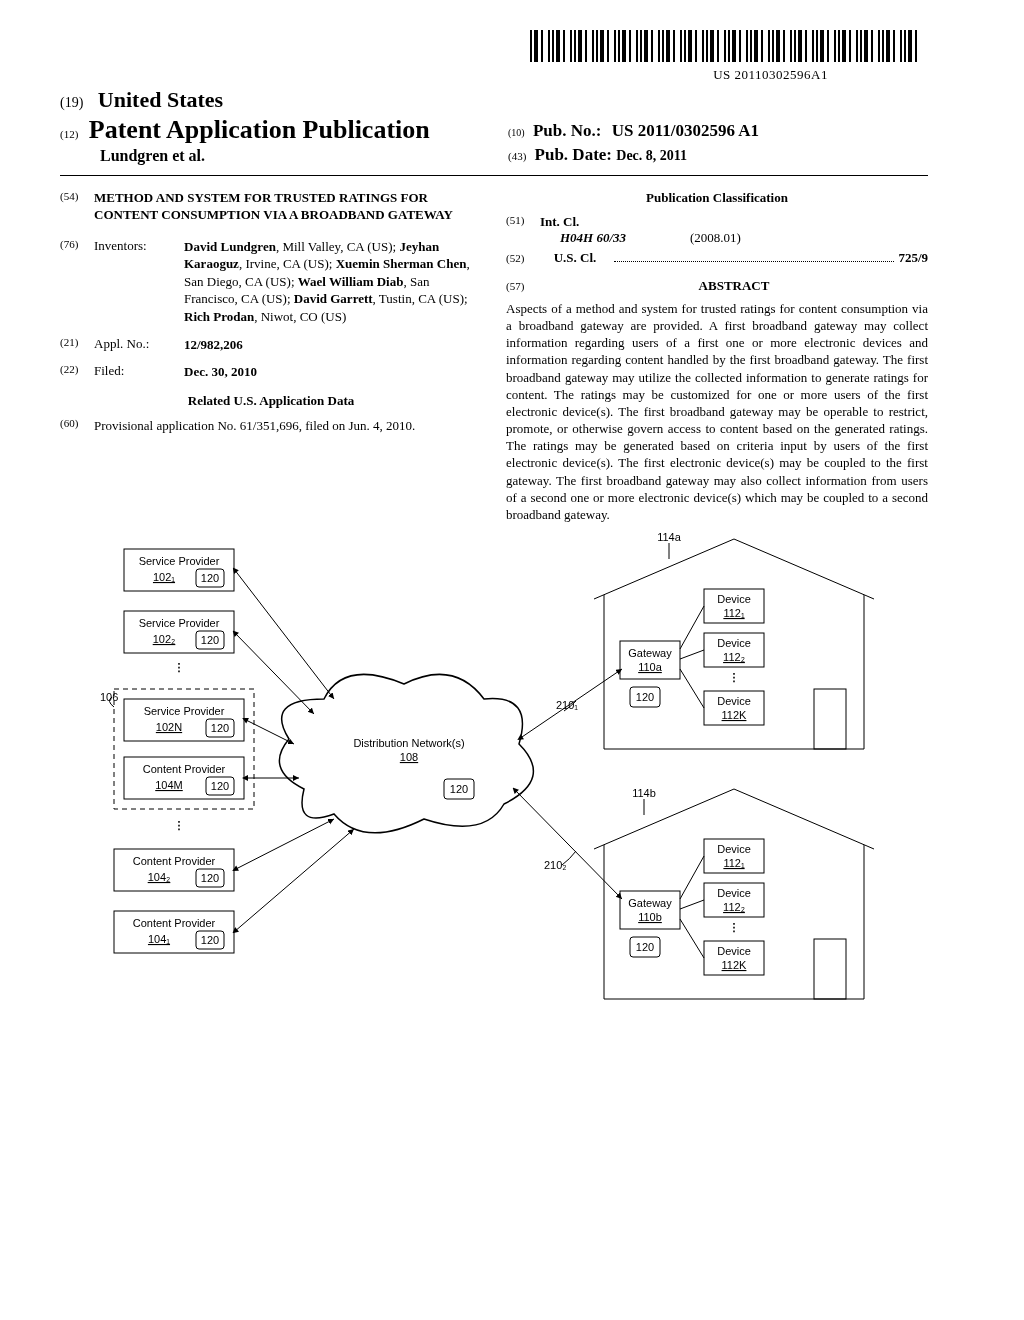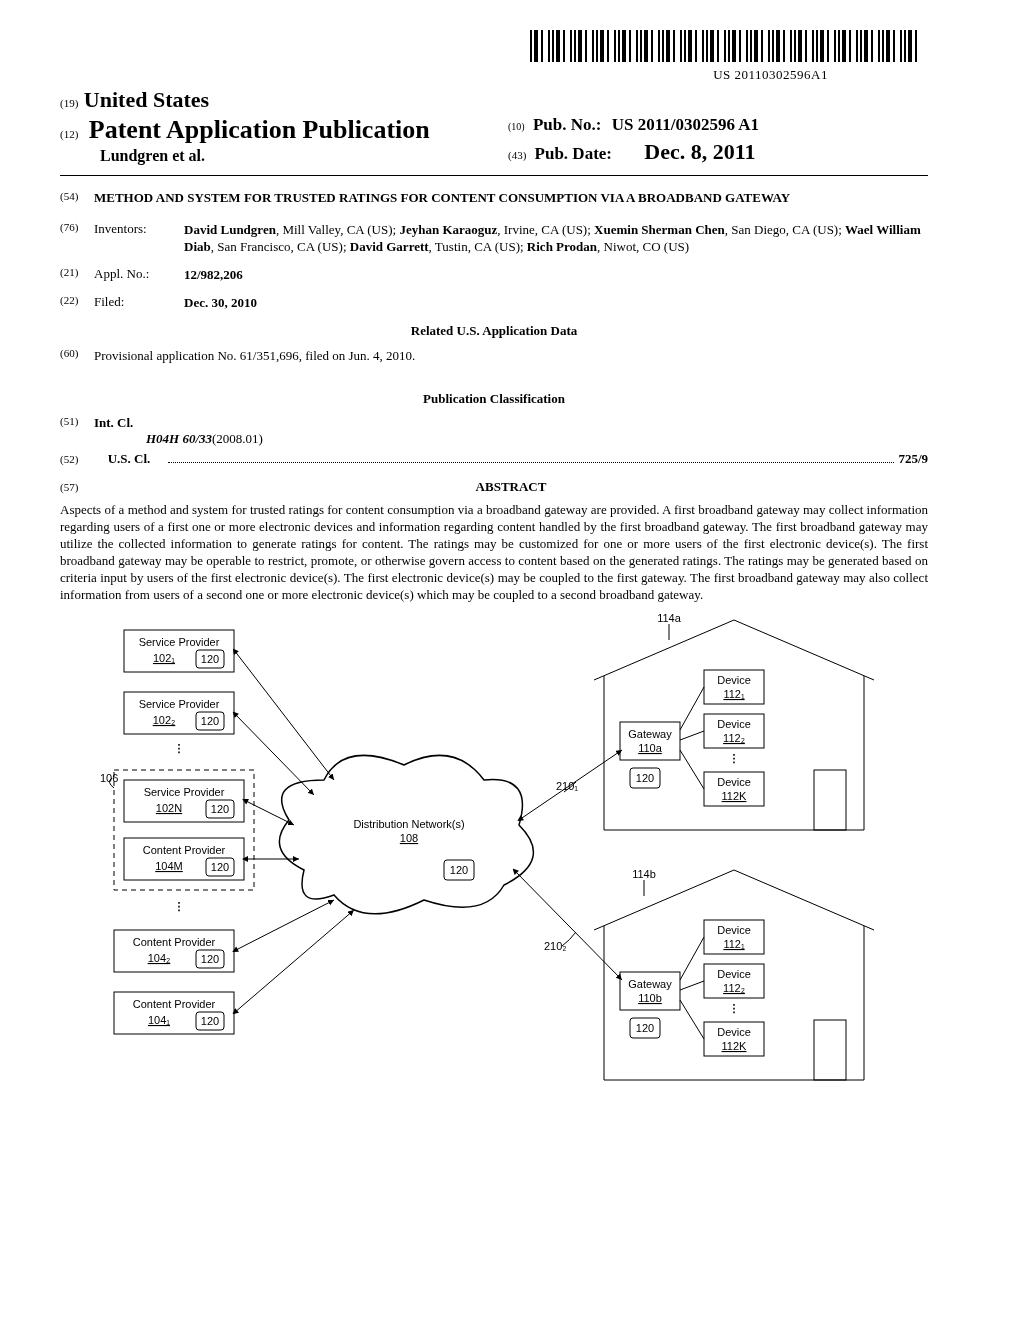--- a/index.html
+++ b/index.html
@@ -37,49 +37,48 @@
     }
     .header-row {
       display: flex;
       align-items: flex-end;
       justify-content: space-between;
       gap: 28px;
     }
     .header-left { flex: 1; }
     .header-right { flex: 1; }
     .country-line { font-size: 22px; font-weight: bold; }
-    .country-line .small-num { font-size: 11px; font-weight: normal; margin-right: 0; vertical-align: baseline; }
+    .country-line .small-num { font-size: 14px; font-weight: normal; margin-right: 9px; vertical-align: baseline; }
     .pub-line { font-size: 26px; font-weight: bold; margin-top: 2px; }
     .pub-line .small-num { font-size: 11px; font-weight: normal; margin-right: 4px; vertical-align: baseline; }
     .authors-line { font-size: 16px; font-weight: bold; margin-top: 2px; margin-left: 40px; }
     .pubno-line { font-size: 17px; font-weight: bold; }
     .pubno-line .small-num { font-size: 10px; font-weight: normal; margin-right: 4px; vertical-align: baseline; }
     .pubdate-line { font-size: 17px; font-weight: bold; margin-top: 4px; }
     .pubdate-line .small-num { font-size: 11px; font-weight: normal; margin-right: 4px; vertical-align: baseline; }
-    .pubdate-line .date-val { font-size: 22px; margin-left: 28px; }
+    .pubdate-line .date-val { font-size: 14px; }
     hr.sep { border: none; border-top: 1.5px solid #000; margin: 10px 0 14px 0; }
     .columns {
       display: flex;
-      gap: 16px;
-      flex-direction: column;
+      gap: 24px;
     }
     .col { flex: 1; }
     .field-row { display: flex; margin-bottom: 10px; }
     .field-code { font-size: 11px; width: 34px; flex-shrink: 0; }
     .field-label { width: 90px; flex-shrink: 0; }
     .field-value { flex: 1; font-weight: bold; line-height: 1.35; }
     .title-block { display: flex; }
     .title-text { font-weight: bold; line-height: 1.3; }
     .inventor-names { font-weight: normal; }
     .inventor-names b { font-weight: bold; }
     .related-heading { font-weight: bold; text-align: center; margin: 12px 0 8px 0; }
     .pubclass-heading { font-weight: bold; text-align: center; margin-bottom: 8px; }
     .abstract-heading { font-weight: bold; text-align: center; margin: 6px 0 6px 0; }
     .abstract-text { text-align: justify; line-height: 1.32; font-size: 13px; }
-    .intcl-block { margin-left: 22px; text-align: right; }
+    .intcl-block { margin-left: 54px; }
     .intcl-row { display: flex; }
     .intcl-code { font-style: italic; font-weight: bold; width: 130px; }
     .intcl-year { }
     .uscl-row { display: flex; align-items: baseline; }
     .uscl-label { font-weight: bold; width: 70px; text-align: center; }
     .uscl-dots { flex:1; border-bottom: 1px dotted #000; margin: 0 4px 3px 4px; height: 1px; }
     .uscl-val { font-weight: bold; }
     .figure-area {
       margin-top: 6px;
       text-align: center;

